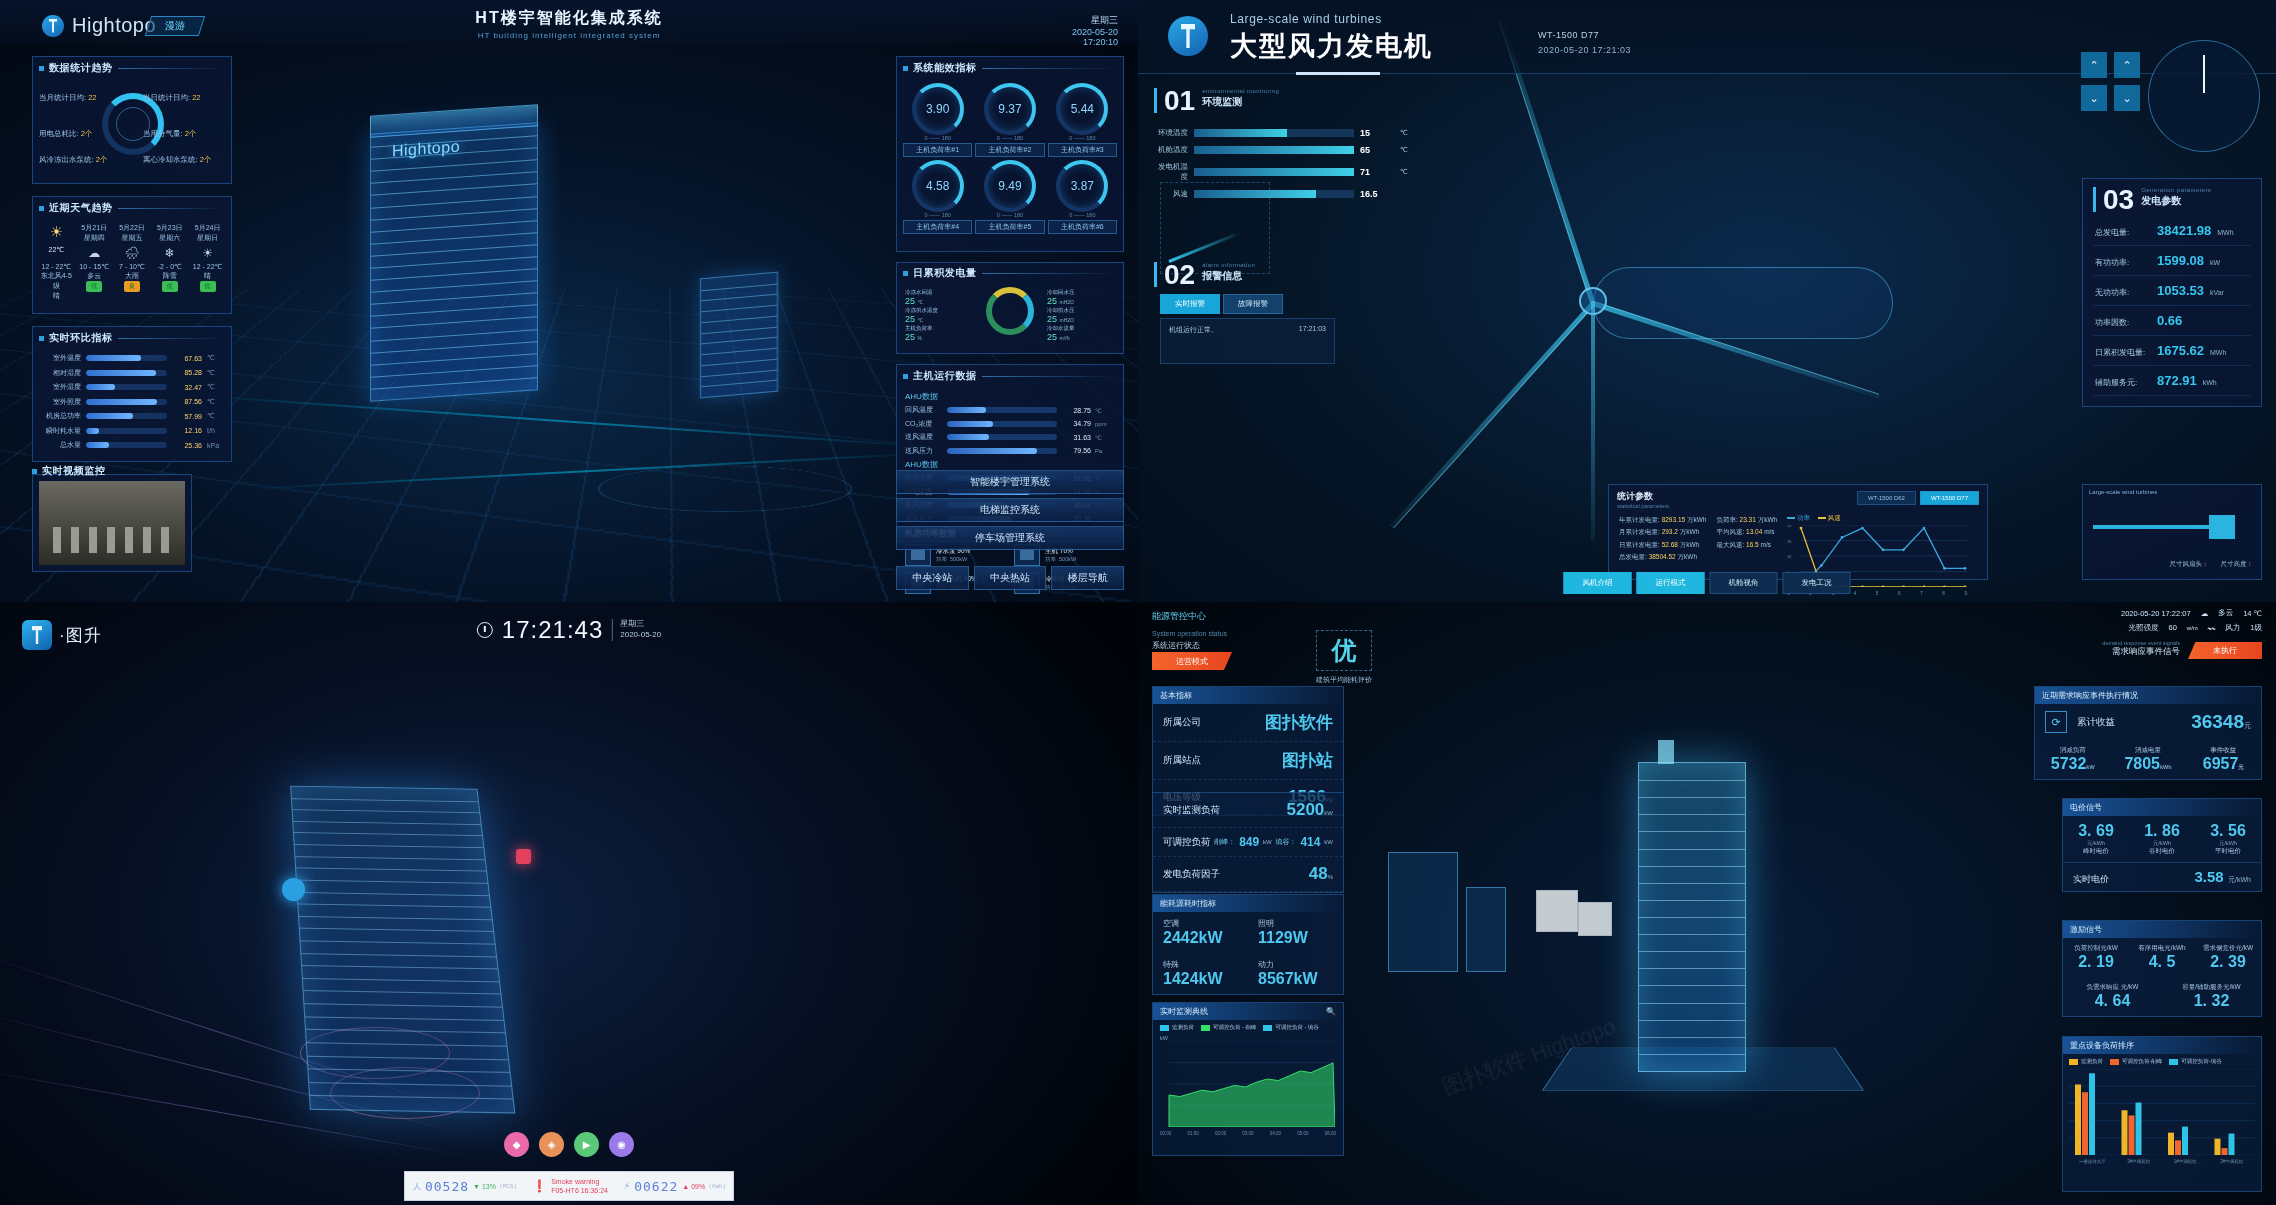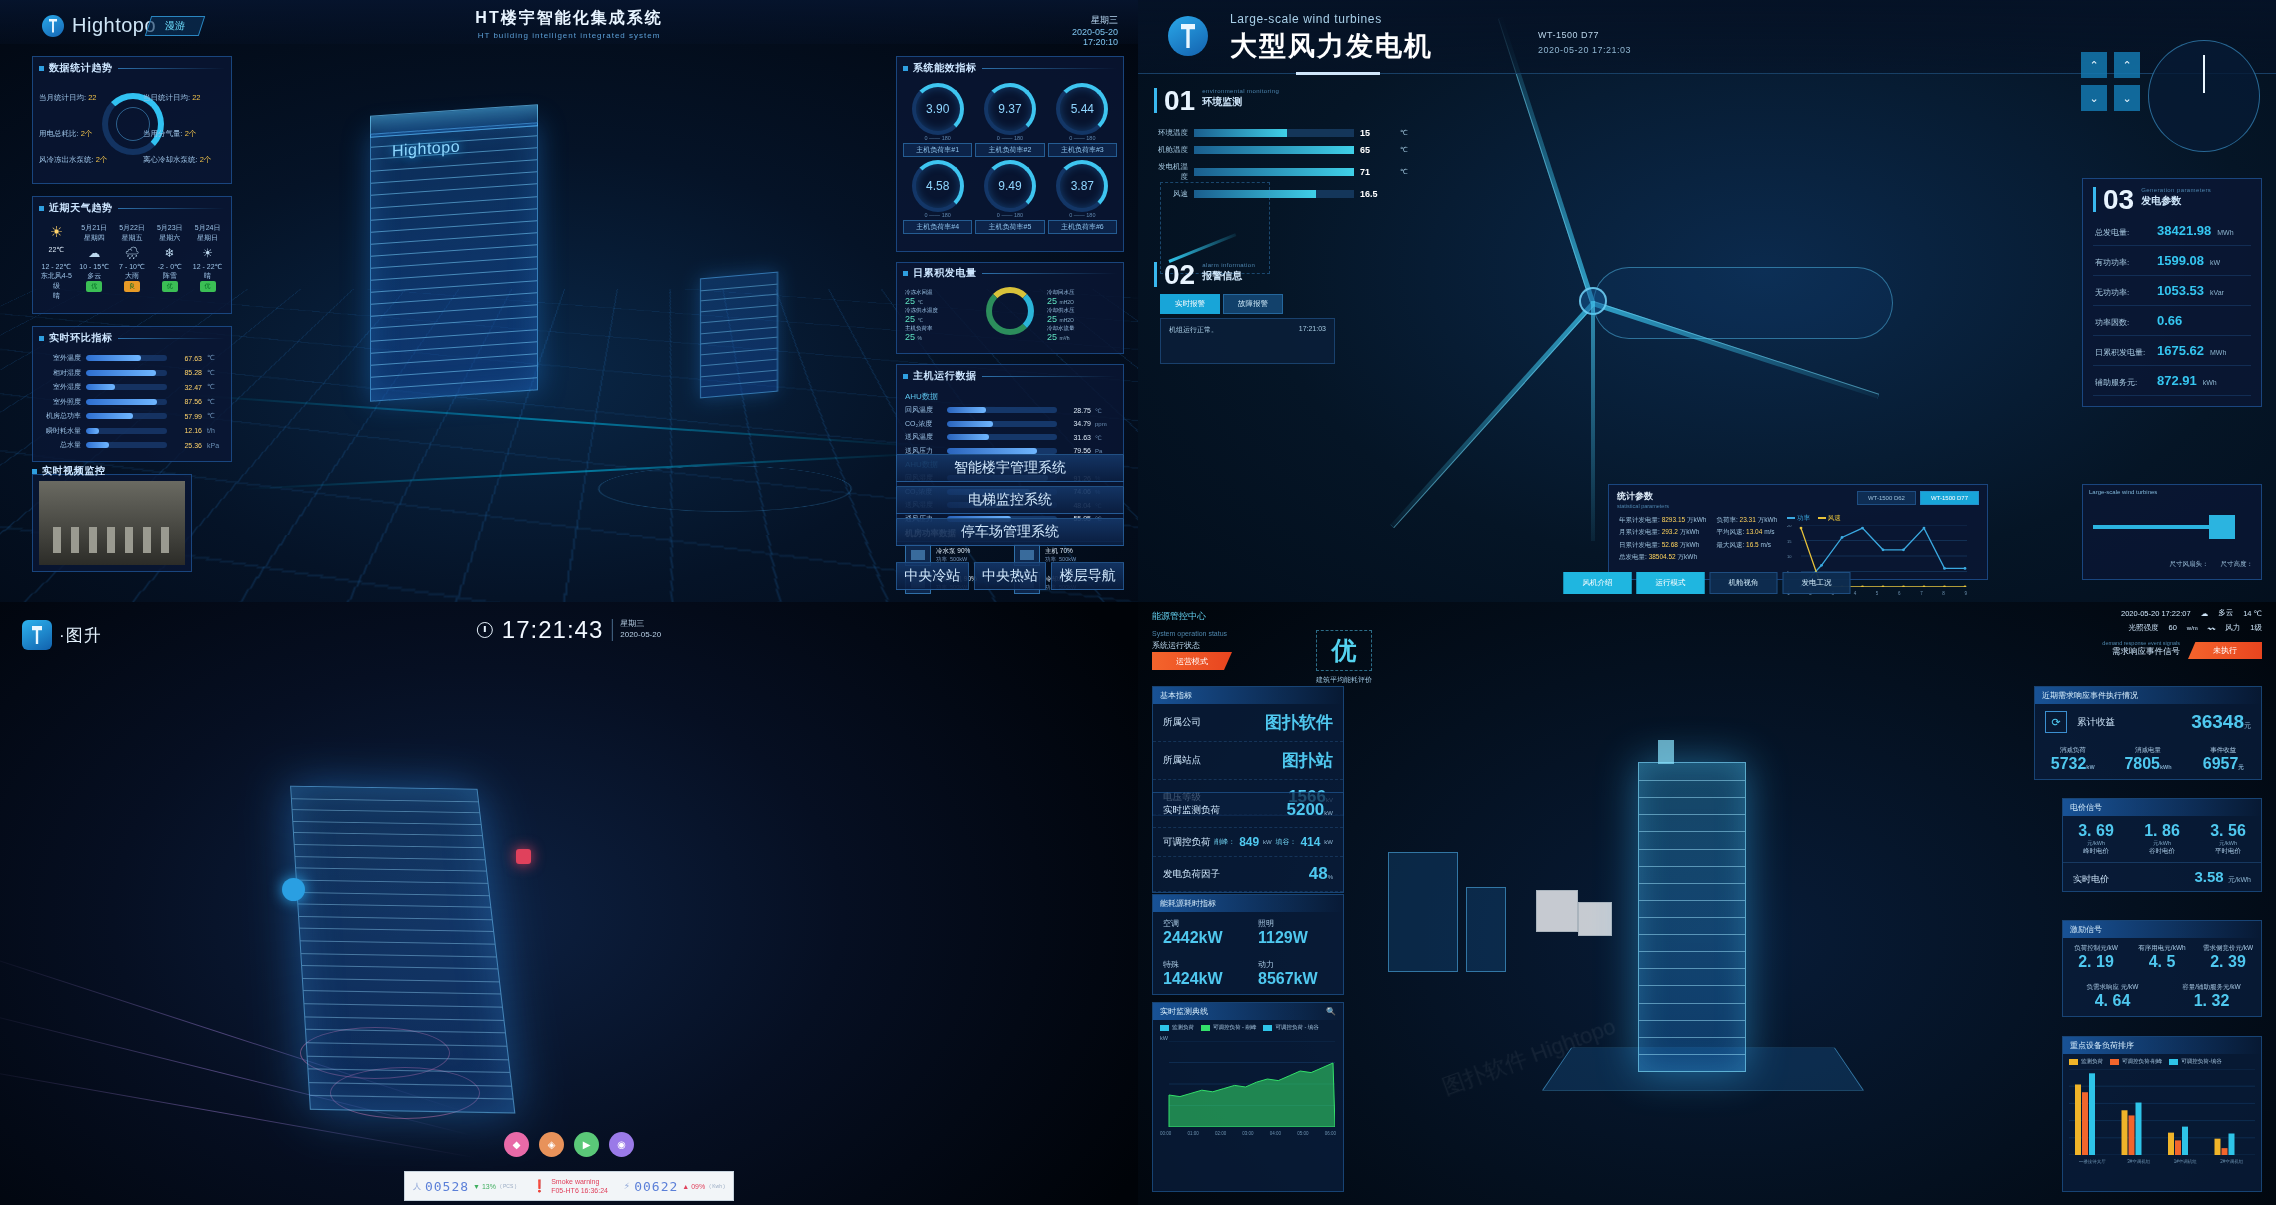--- a/index.html
+++ b/index.html
@@ -112,21 +112,21 @@
       border:1px solid rgba(60,150,220,.5); background:rgba(15,45,90,.6); padding:1px 0; }
   #q1 .grange{ font-size:5.5px; color:#5f86ad; text-align:center; }
   #q1 .hrow{ display:flex; align-items:center; gap:4px; font-size:7px; color:#9dc3e6; margin-bottom:3.5px; }
   #q1 .hrow .lb{ width:38px; }
   #q1 .hrow .vl{ width:30px; text-align:right; color:#dceaf7; }
   #q1 .hrow .un{ width:20px; color:#6c90b6; font-size:6px; }
   #q1 .mtile{ display:flex; gap:5px; align-items:center; font-size:6.5px; color:#9dc3e6; }
   #q1 .mico{ width:26px;height:22px; border:1px solid rgba(70,160,230,.6);
       background:rgba(18,50,95,.7); position:relative; }
   #q1 .mico:after{ content:""; position:absolute; inset:5px; background:rgba(110,190,255,.45); }
-  #q1 .navb{ font-size:14px; color:#cfe6fa; text-align:center; padding:4px 0; margin-top:4px;
+  #q1 .navb{ font-size:10px; color:#cfe6fa; text-align:center; padding:4px 0; margin-top:4px;
       background:linear-gradient(180deg,rgba(20,55,105,.9),rgba(10,30,65,.9));
       border:1px solid rgba(55,130,200,.5); }
   #q1 .nav3{ display:grid; grid-template-columns:repeat(3,1fr); gap:5px; margin-top:16px; }
 
   
   #q2{ background:radial-gradient(1000px 600px at 55% 45%, #0b2a4d 0%, #051526 50%, #010a16 100%); }
   #q2 .hdr{ position:absolute; left:0; top:0; width:100%; height:74px;
      background:linear-gradient(180deg,rgba(5,18,38,.98),rgba(5,18,38,.55));
      border-bottom:1px solid rgba(60,150,220,.35); }
   #q2 .hdr:after{ content:""; position:absolute; left:158px; bottom:-2px; width:84px; height:3px; background:#cfe6fa; }
@@ -1144,21 +1144,21 @@
           <div>
             <div class="k">特殊</div>
             <div class="v">1424<span class="un">kW</span></div>
           </div>
           <div>
             <div class="k">动力</div>
             <div class="v">8567<span class="un">kW</span></div>
           </div>
         </div>
     </div>
-    <div class="p" style="left:14px;top:400px;width:192px;height:190px">
+    <div class="p" style="left:14px;top:400px;width:192px;height:154px">
       <div class="ph" style="display:flex;justify-content:space-between;align-items:center">
         <span>实时监测典线</span>
         <span>🔍</span>
       </div>
       <div class="legend" id="q4clg" style="padding:4px 7px">
           <span style="display: inline-flex; align-items: center; gap: 3px;"><i style="background:#2ec4e8"></i> 监测负荷</span>
           <span style="display: inline-flex; align-items: center; gap: 3px;"><i style="background:#33e06a"></i> 可调控负荷 - 削峰</span>
           <span style="display: inline-flex; align-items: center; gap: 3px;"><i style="background:#2ec4e8"></i> 可调控负荷 - 填谷</span>
         </div>
       <div style="font-size:5.5px;color:#7ea6c4;padding-left:7px">kW</div>

